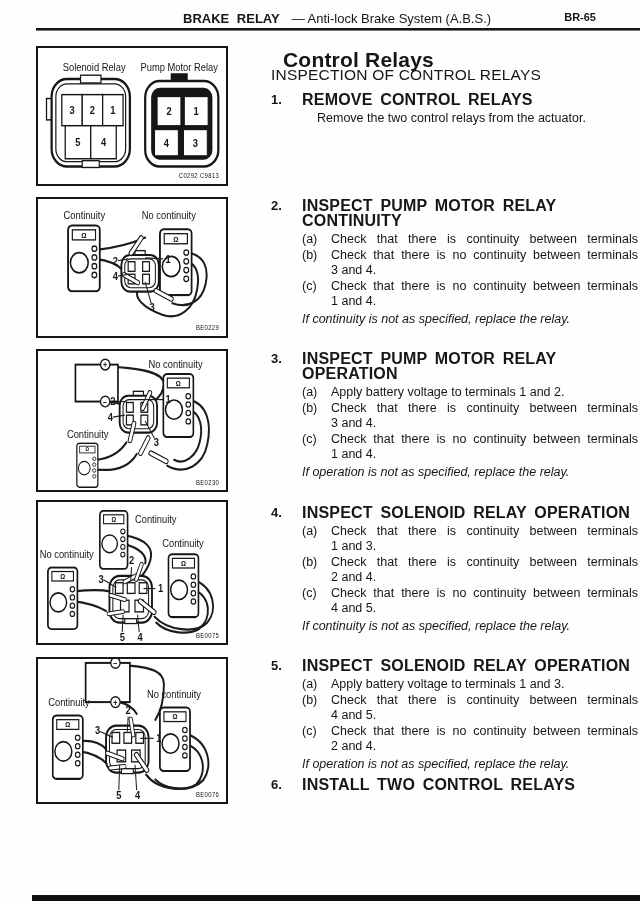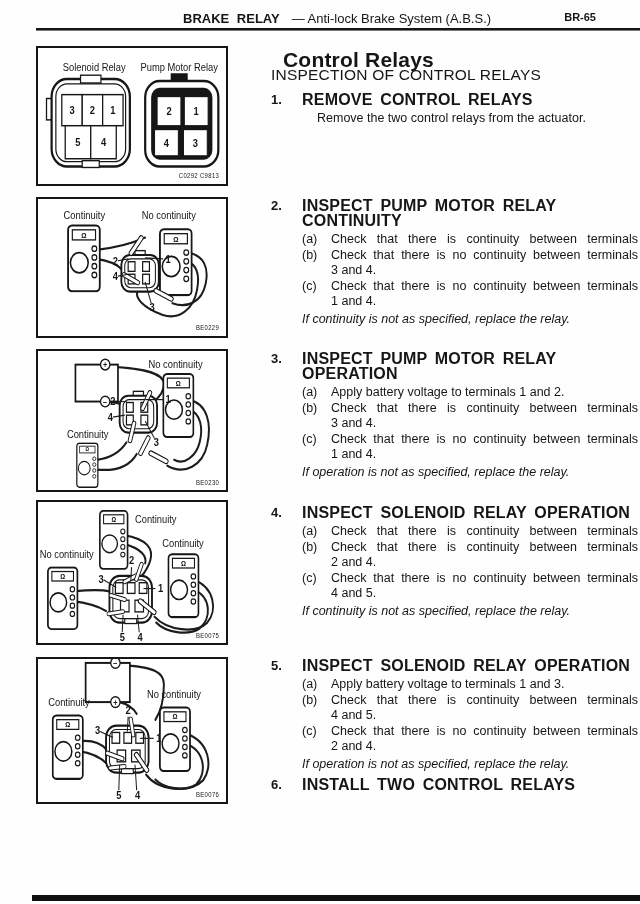--- a/index.html
+++ b/index.html
@@ -158,20 +158,21 @@
 
   <section class="step" style="top:505px">
     <div class="step-head">
       <span class="step-num">4.</span>
       <span class="step-title">INSPECT SOLENOID RELAY OPERATION</span>
     </div>
     <div class="item">
       <span class="item-lbl">(a)</span>
       <span class="item-txt">
           <span class="l1">Check that there is continuity between terminals</span>
+          <span class="l2">1 and 3.</span>
         </span>
     </div>
     <div class="item">
       <span class="item-lbl">(b)</span>
       <span class="item-txt">
           <span class="l1">Check that there is continuity between terminals</span>
           <span class="l2">2 and 4.</span>
         </span>
     </div>
     <div class="item">

